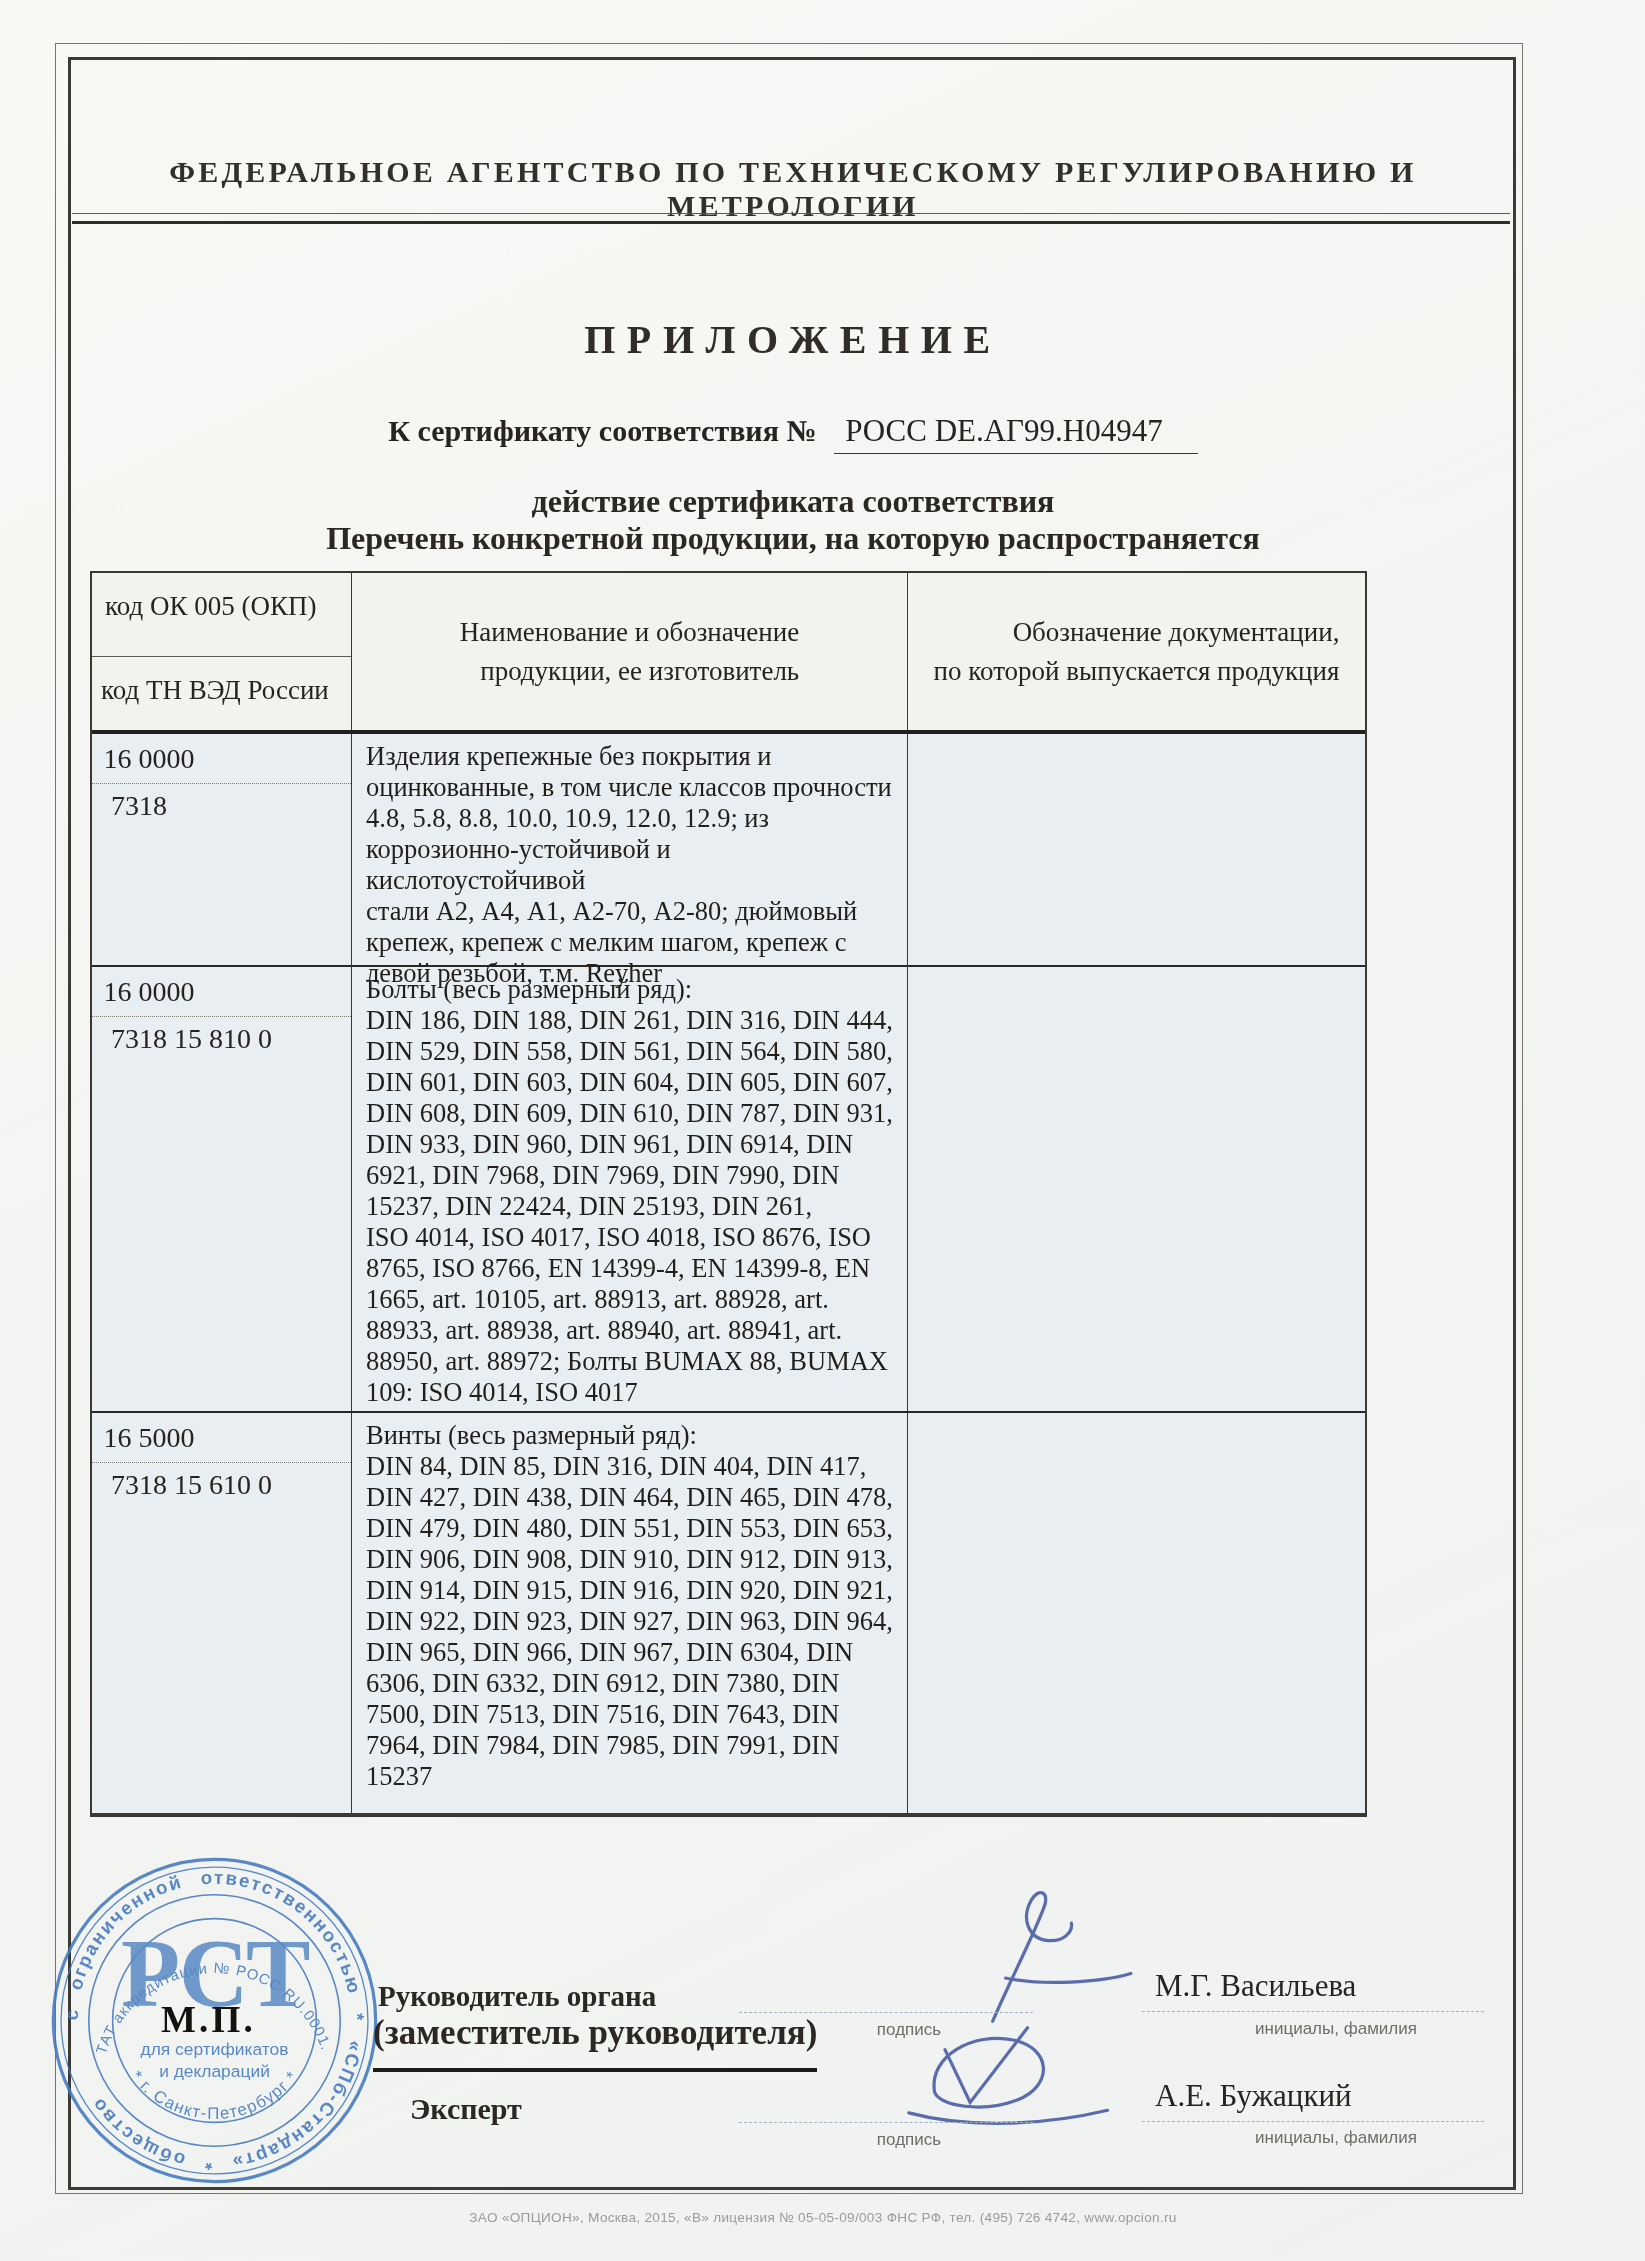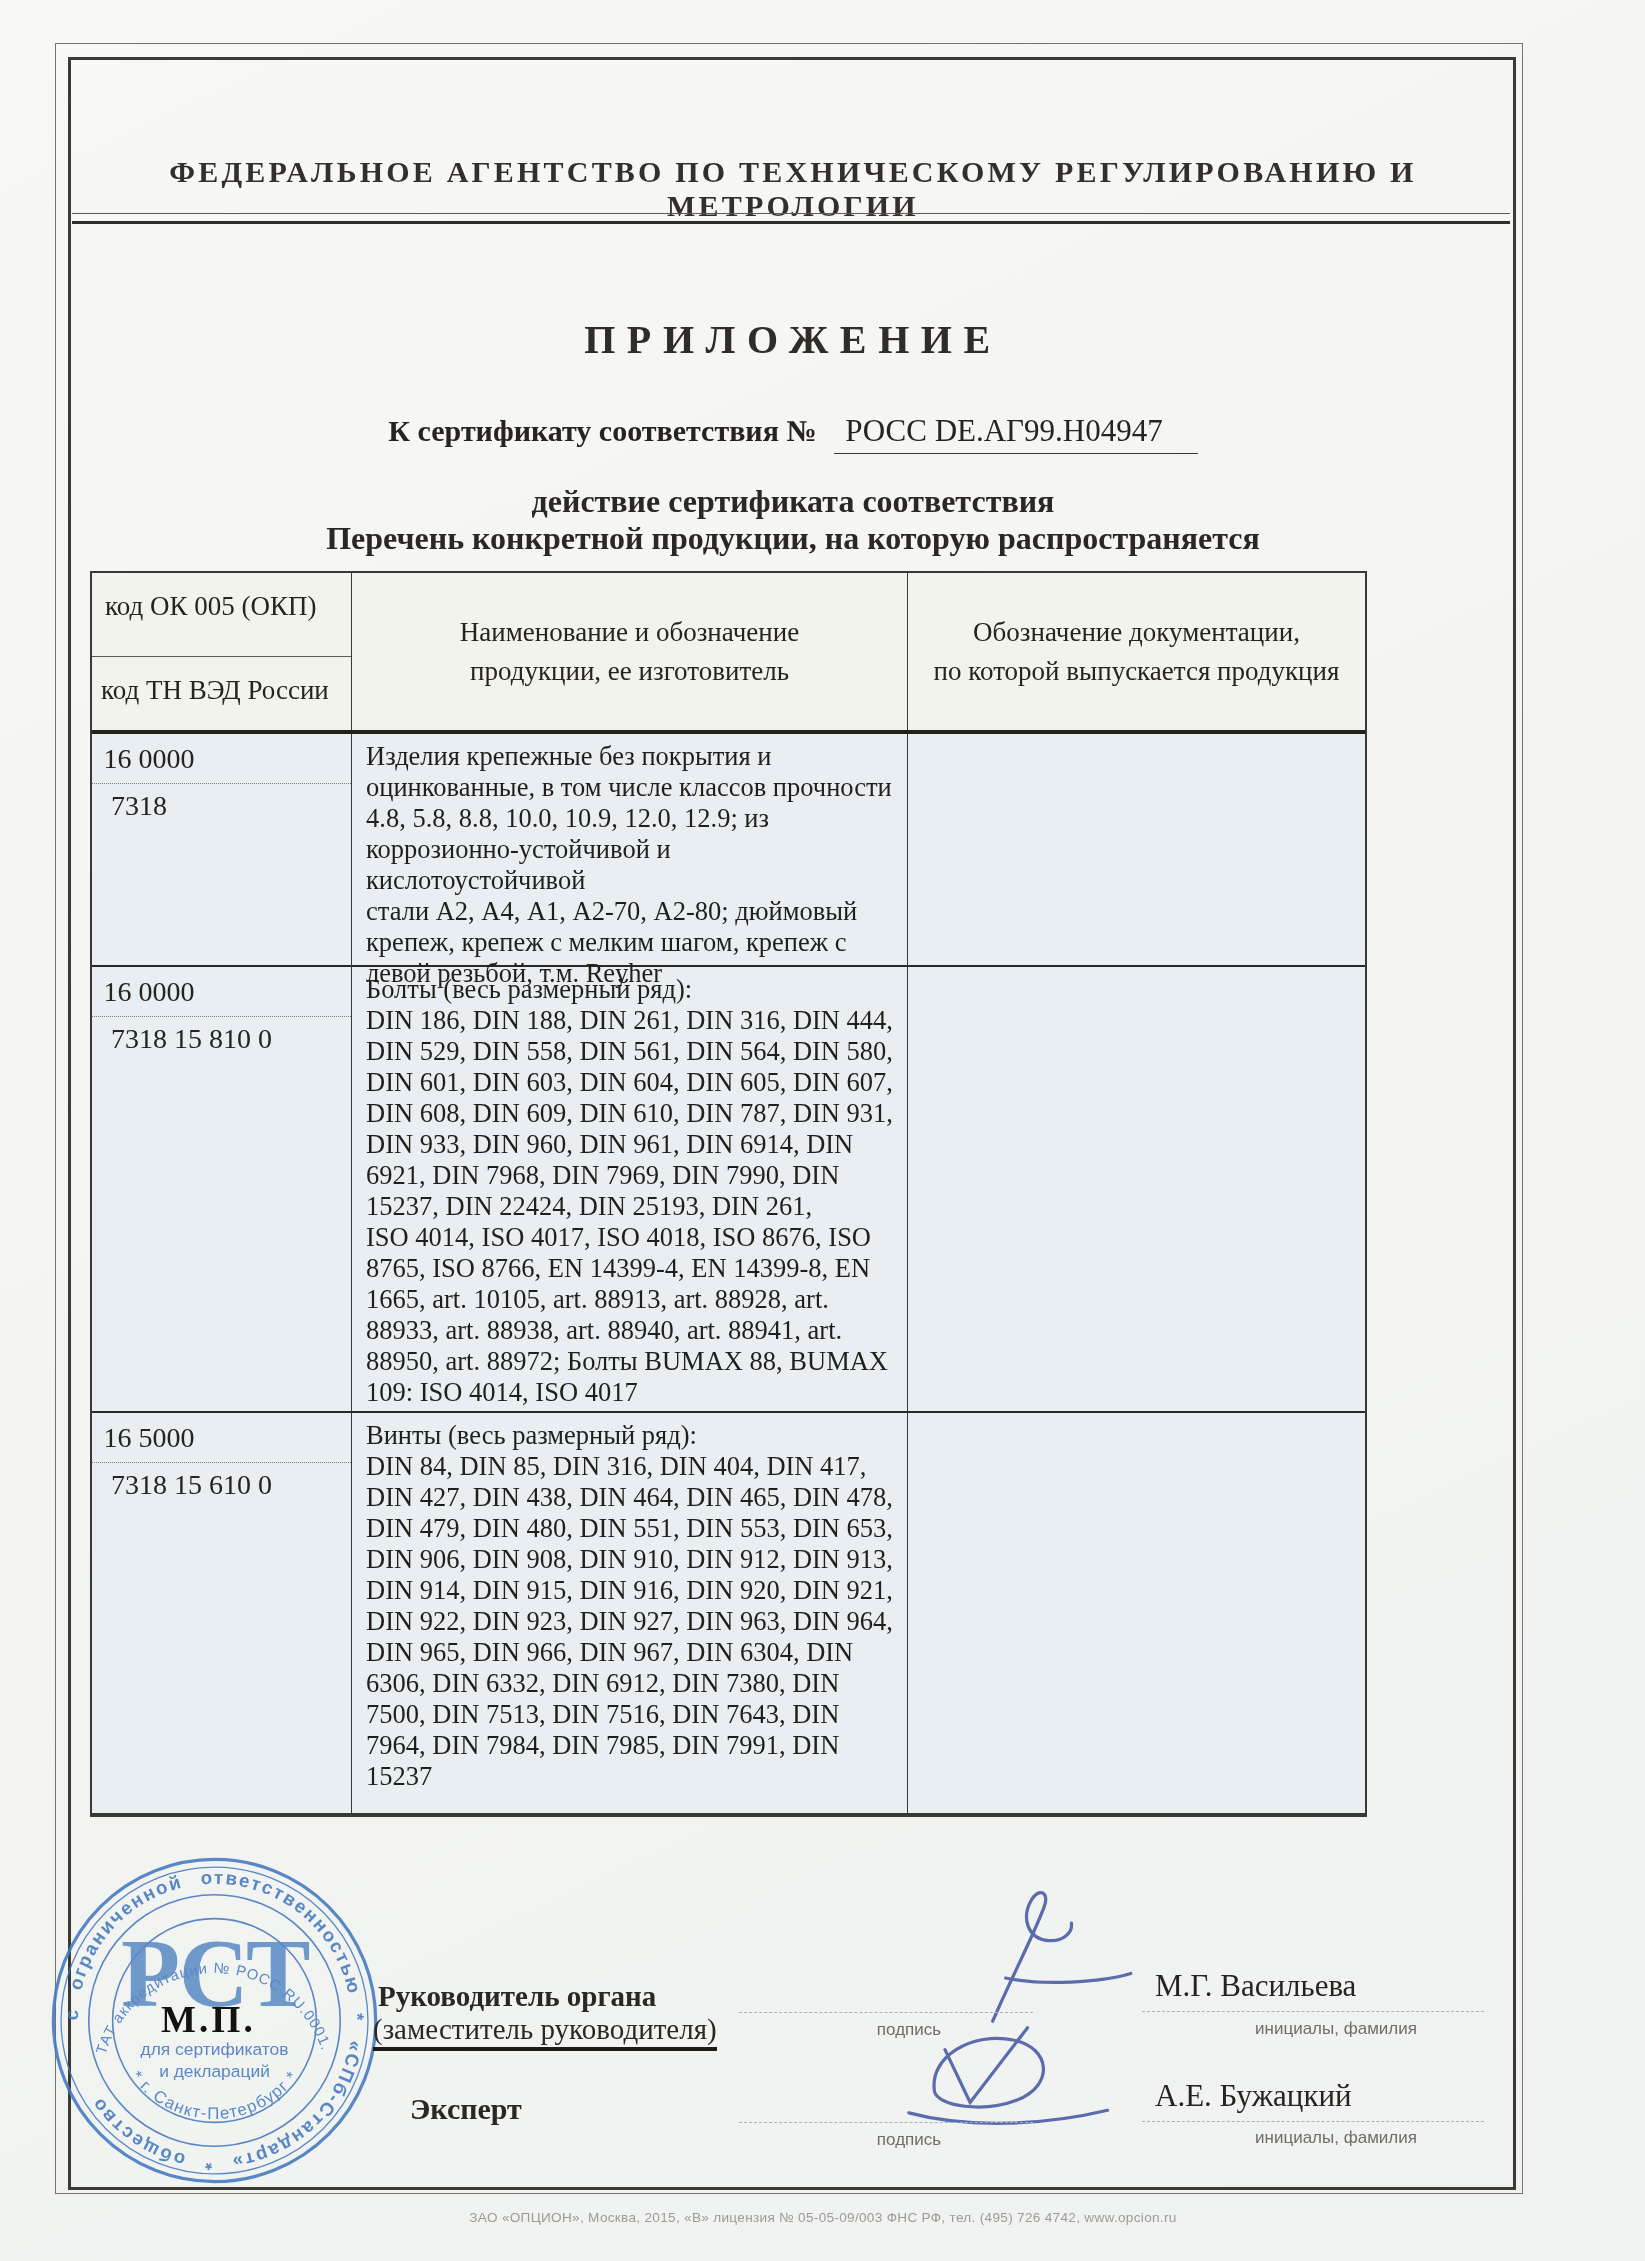--- a/index.html
+++ b/index.html
@@ -35,43 +35,43 @@
     font-size:32px;font-weight:bold;line-height:37px;color:#2b2823;}
   
   .table{left:90px;top:571px;width:1277px;background:#e8eef2;
     border:2.6px solid #3a3833;border-bottom-width:4.5px;box-sizing:border-box;}
   .thead{display:grid;grid-template-columns:260px 556px 1fr;height:157px;
     border-bottom:4.5px solid #23211c;background:#f3f3ee;}
   .th-codes{position:relative;border-right:1.9px solid #3a3833;box-sizing:border-box;}
   .th-codes-top{position:absolute;left:13px;top:18px;font-size:27px;}
   .th-codes-rule{position:absolute;left:0;top:83px;width:100%;height:1.3px;background:#5d5a53;}
   .th-codes-bottom{position:absolute;left:9px;top:102px;font-size:27px;}
-  .th-center{display:flex;align-items:center;justify-content:center;text-align:center;
+  .th-center{display:flex;align-items:center;justify-content:center;text-align:right;
     font-size:27px;line-height:39px;white-space:pre-line;box-sizing:border-box;}
   .th-product{border-right:1.9px solid #3a3833;}
   .trow{display:grid;grid-template-columns:260px 556px 1fr;border-top:2.6px solid #2a2822;}
   .trow.first{border-top:none;}
   .row1{height:231px;} .row2{height:444px;} .row3{height:400px;}
   .cell-code{border-right:1.9px solid #3a3833;box-sizing:border-box;font-size:28px;padding-top:9px;}
   .code-top{padding-left:11.6px;}
   .code-divider{border-top:1.9px dotted #7d7a72;margin:7.7px 0 6.5px 0;height:0;}
   .code-bottom{padding-left:19px;}
   .cell-desc{border-right:1.9px solid #3a3833;box-sizing:border-box;
     padding:6.5px 11.6px 0 14px;font-size:26.5px;line-height:31px;
     white-space:pre-line;color:#211f1b;}
   .cell-doc{box-sizing:border-box;}
   
   .stamp-svg{left:34px;top:1840px;}
   .mp-mark{left:161px;top:1998px;font-size:37px;font-weight:bold;
     letter-spacing:3.2px;color:#13120f;}
   
   .sig-svg{left:826px;top:1878px;}
   .head-label-1{left:378px;top:1980px;font-size:29px;font-weight:bold;color:#2b2823;}
-  .head-label-2{left:373px;top:2013px;font-size:29px;font-weight:normal;color:#2b2823;
-    border-bottom:4.5px solid #1d1b17;padding-bottom:1px;}
+  .head-label-2{left:373px;top:2013px;font-size:35px;font-weight:bold;color:#2b2823;
+    border-bottom:4.5px solid #1d1b17;padding-bottom:15px;}
   .expert-label{left:378px;top:2092px;font-size:30px;font-weight:bold;color:#2b2823;margin-left:32px;}
   .sig-rule{border-top:1.3px dashed #a3b2bf;height:0;}
   .sig-rule-1{left:739px;top:2012px;width:294px;}
   .sig-rule-2{left:739px;top:2122px;width:294px;}
   .name-rule-1{left:1142px;top:2011px;width:342px;}
   .name-rule-2{left:1142px;top:2121px;width:342px;}
   .small-caption{font-family:"Liberation Sans", sans-serif;font-size:17px;color:#6f6d67;text-align:center;padding-left:23px;}
   .cap-sign-1{left:739px;top:2020px;width:294px;}
   .cap-sign-2{left:739px;top:2130px;width:294px;}
   .cap-name-1{left:1142px;top:2019px;width:342px;}

